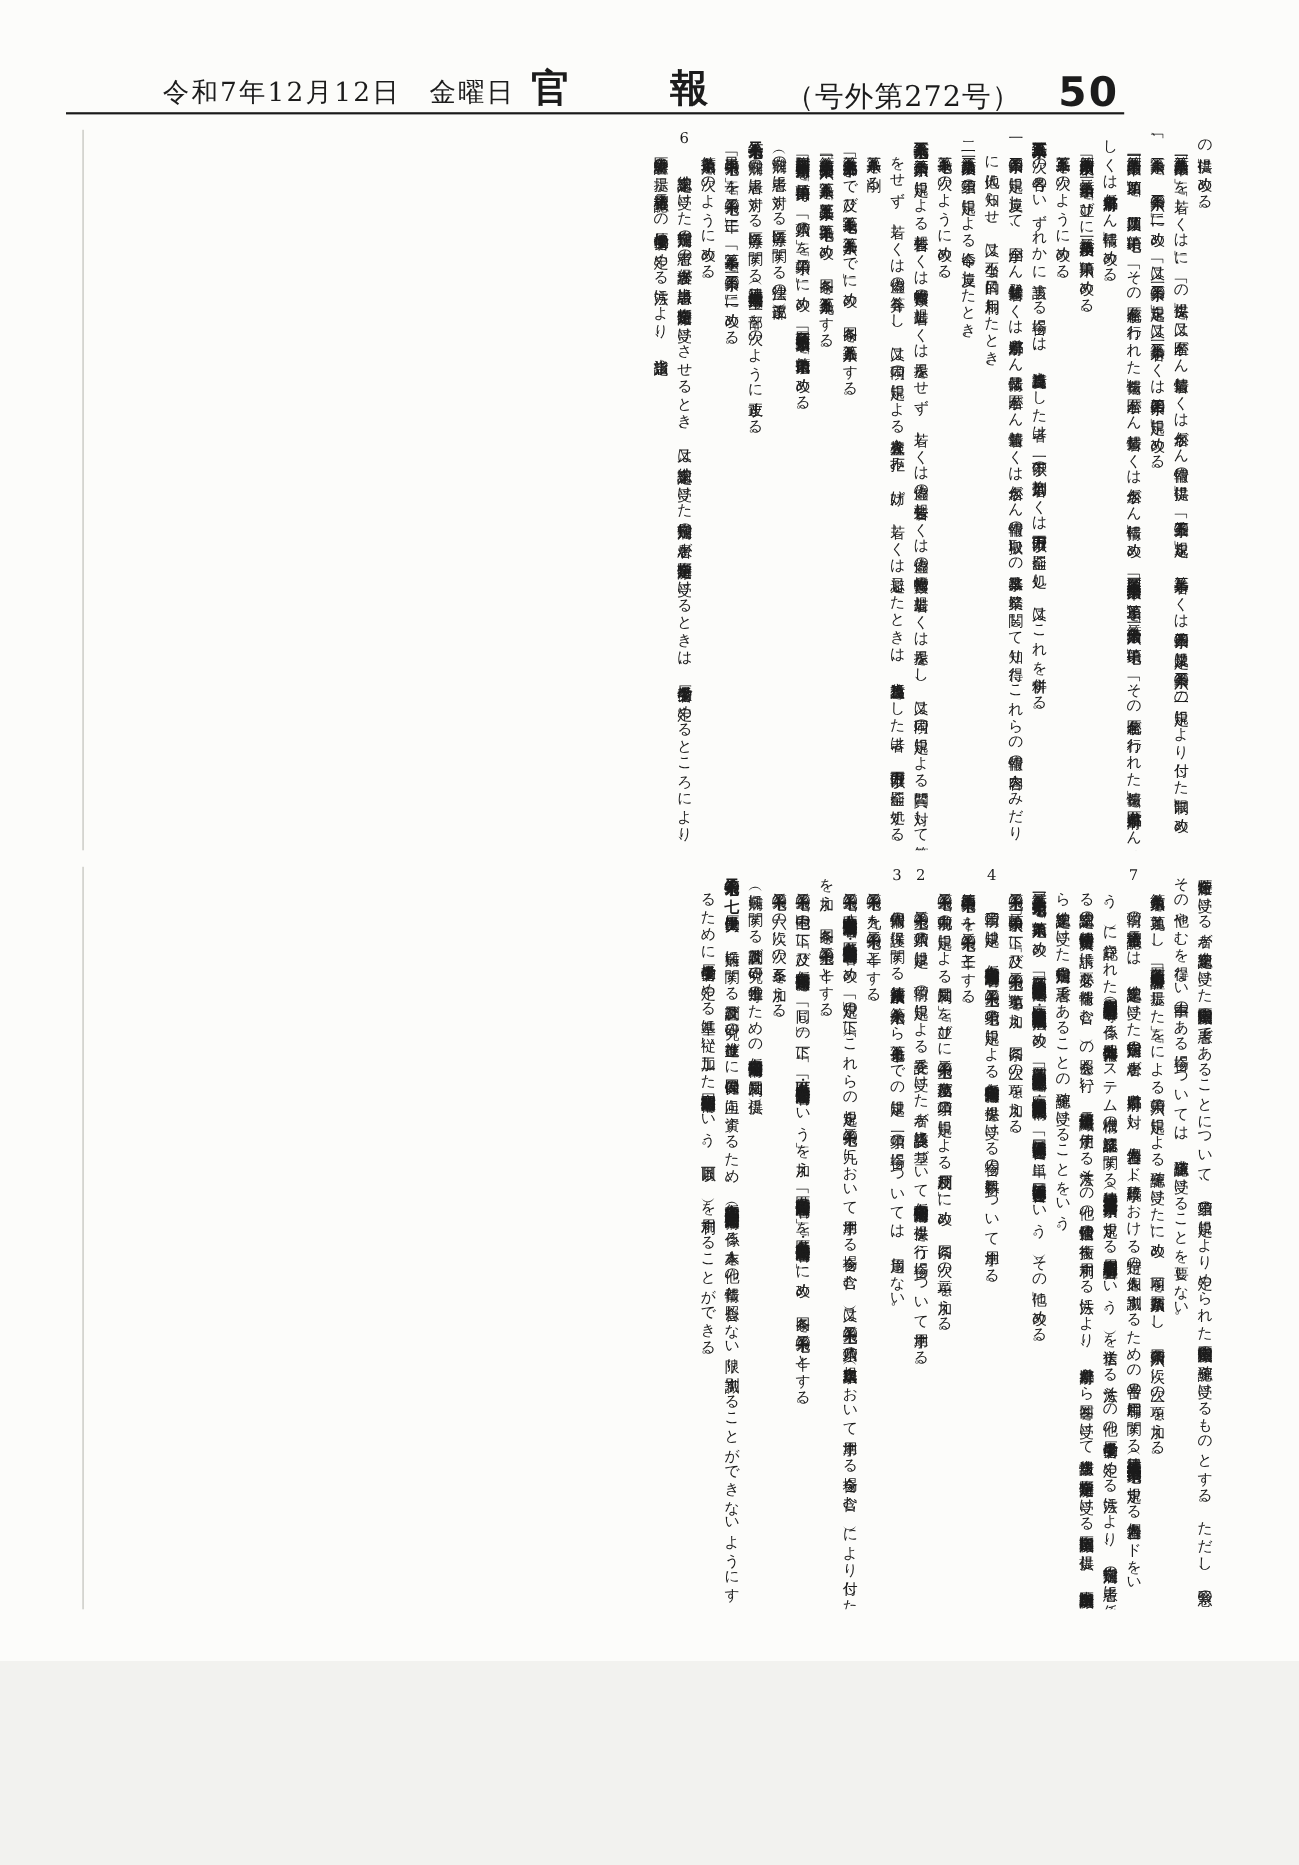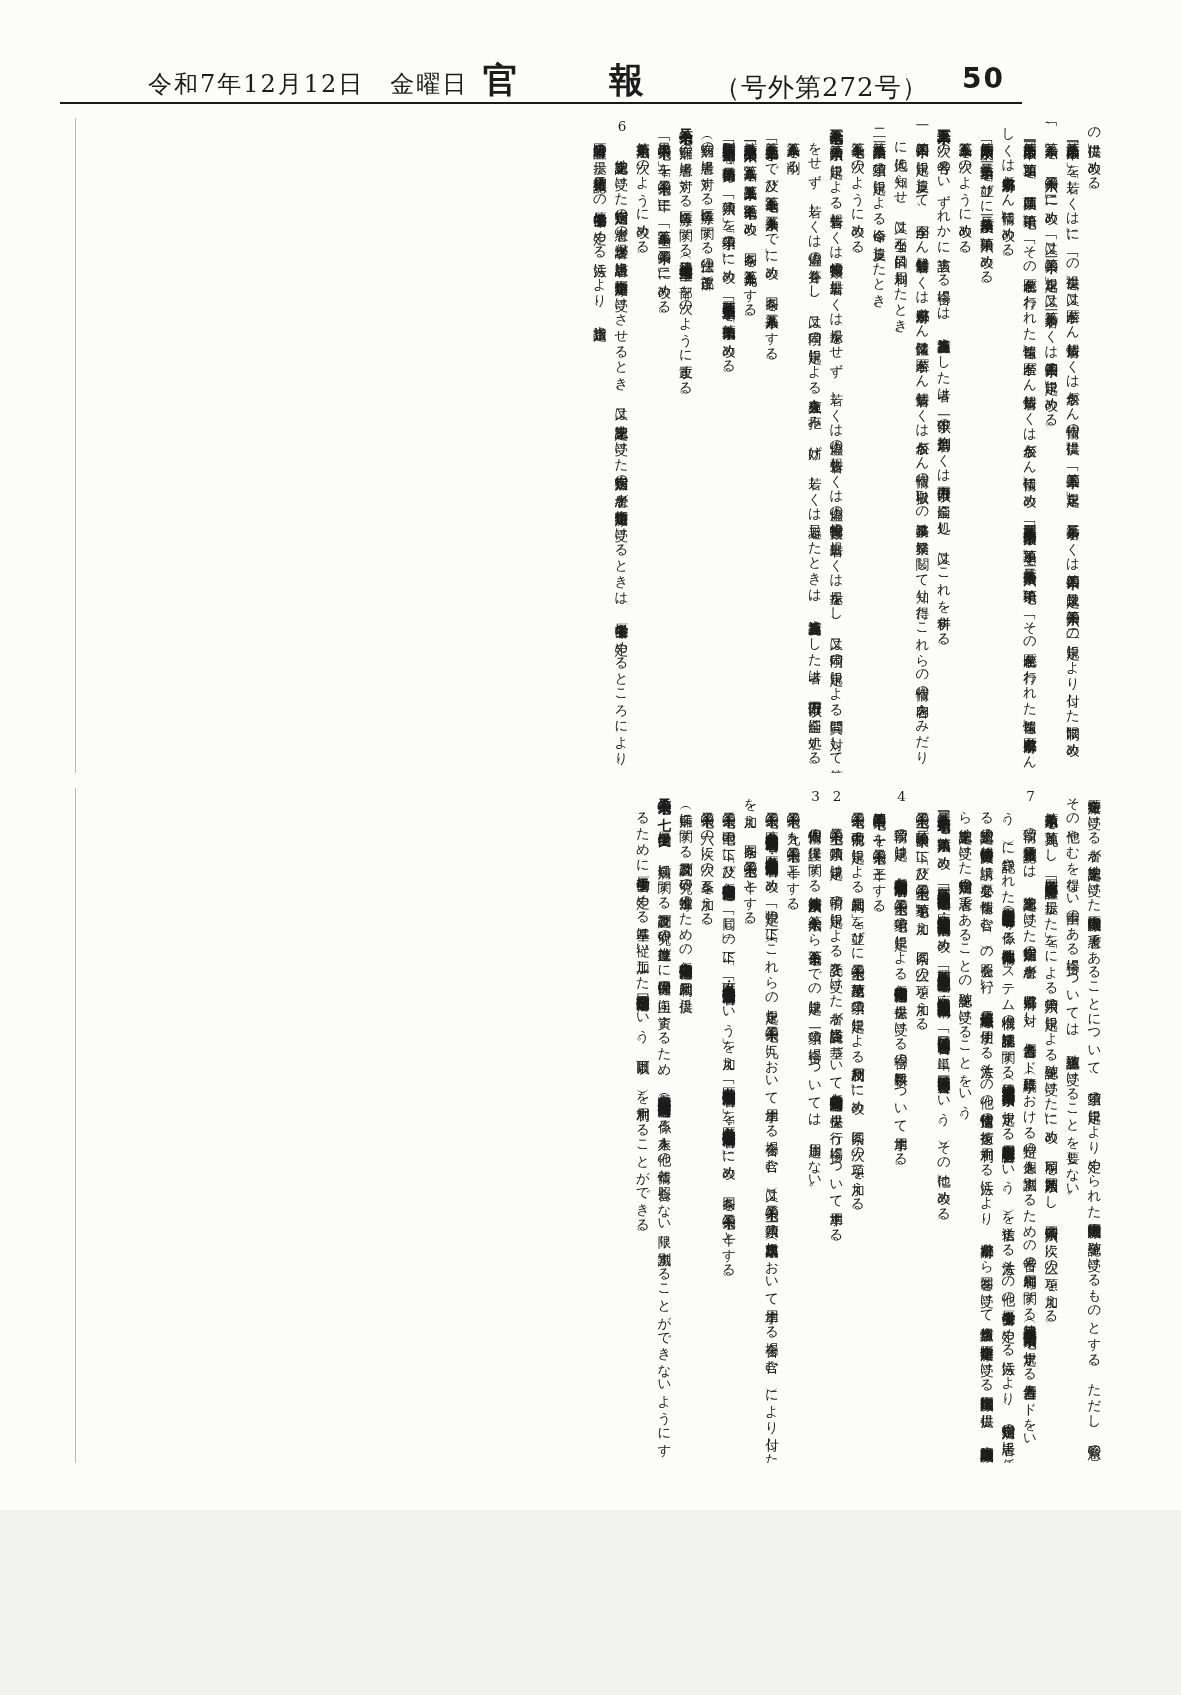--- a/index.html
+++ b/index.html
@@ -24,21 +24,21 @@
   .h-title {
     position:absolute; top:57px; left:483px;
     font-size:35px; font-weight:bold; letter-spacing:2.6em; white-space:nowrap;
   }
   .h-issue {
     position:absolute; top:70px; left:714px;
     font-size:26px; letter-spacing:1px; white-space:nowrap;
   }
   .h-page {
     position:absolute; top:62px; left:962px;
-    font-size:28px; font-weight:bold;
+    font-size:37px; font-weight:bold;
     font-family:"DejaVu Sans","Liberation Sans",sans-serif;
     letter-spacing:2px;
   }
   .h-rule {
     position:absolute; top:102px; left:60px; width:962px;
     border-top:2.5px solid #1b1b1b;
   }
 
   
   .vblock {

